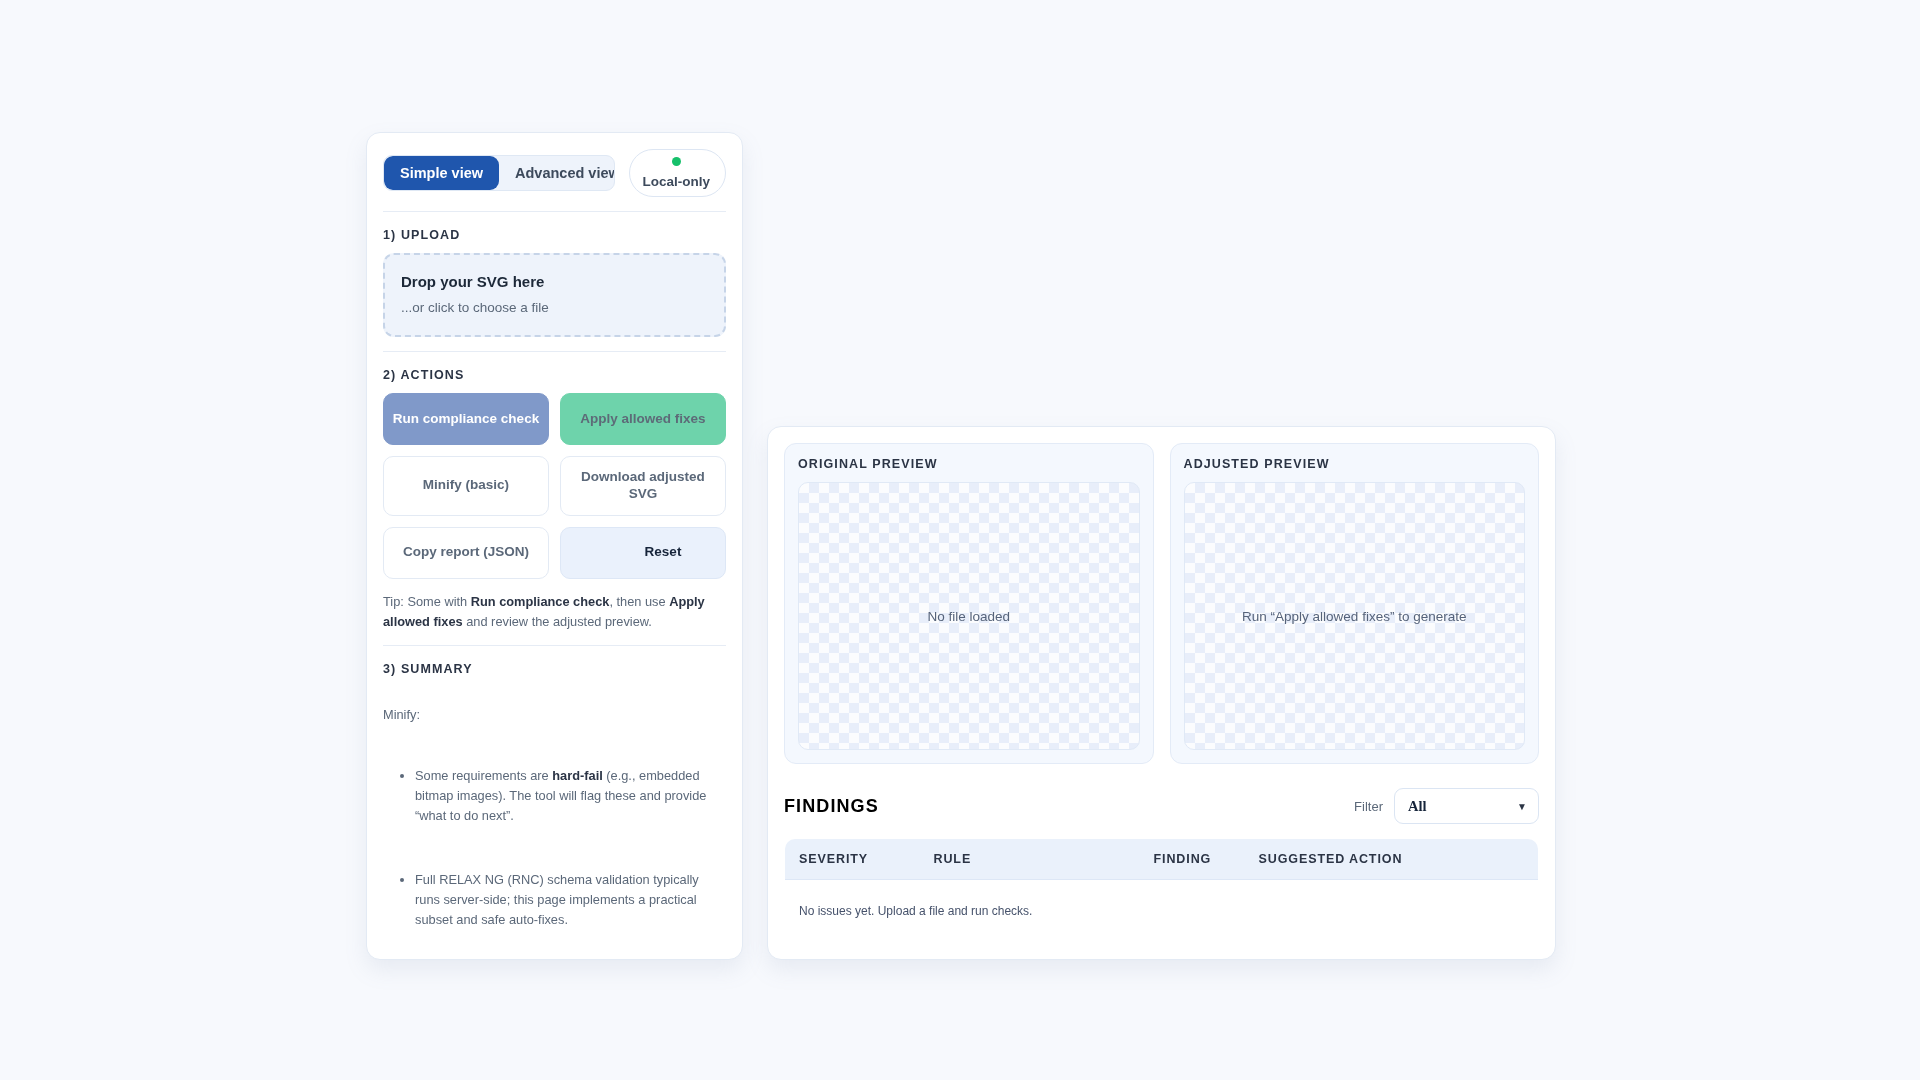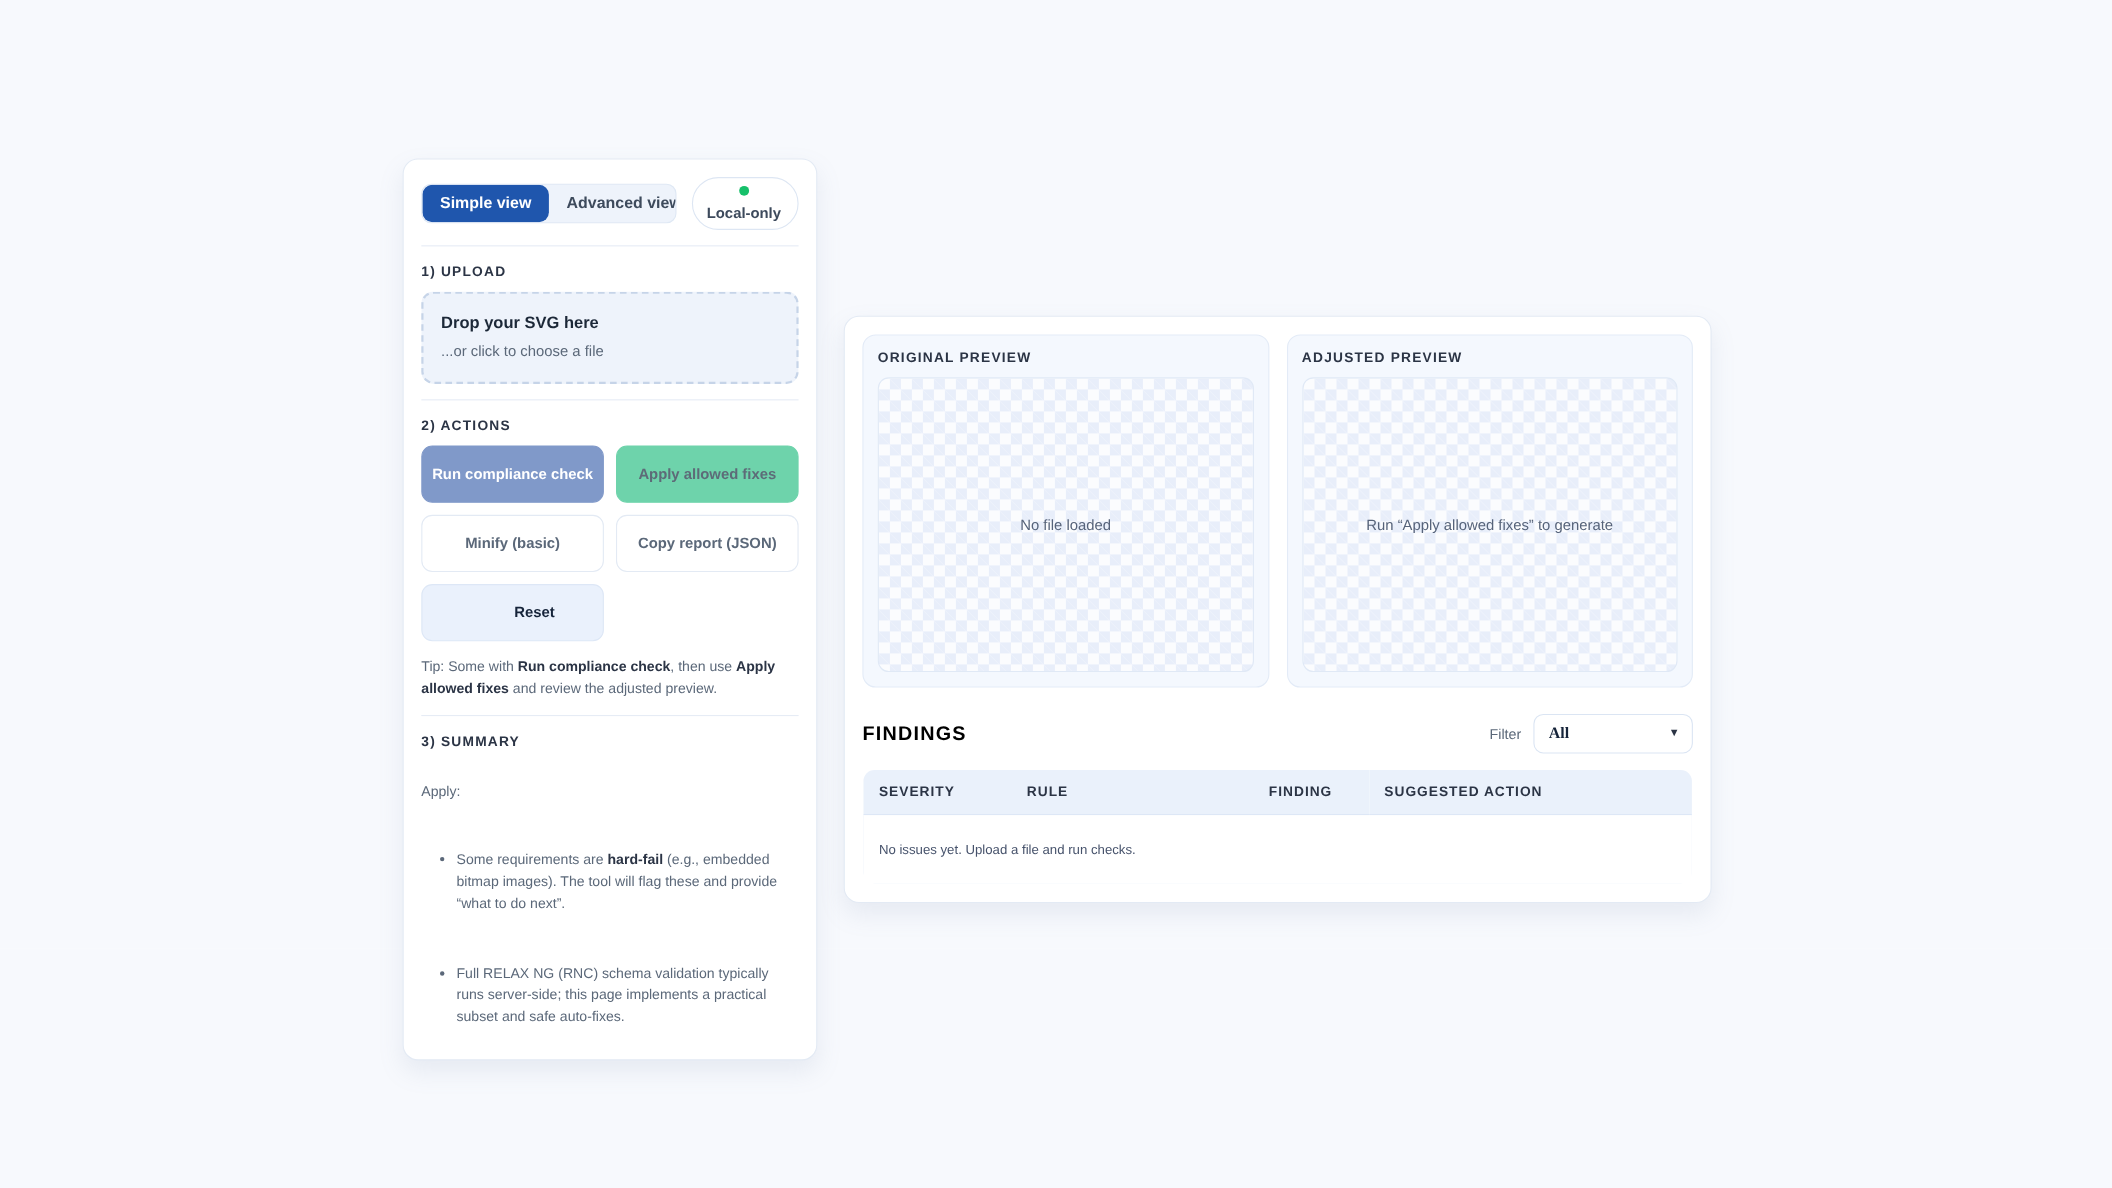--- a/index.html
+++ b/index.html
@@ -34,24 +34,24 @@
     position: absolute;
     left: 0; top: 862px;
     width: 1920px;
     height: 218px;
     background: #f7f9fd;
   }
 
   .app-layout {
     position: absolute;
     left: 366px;
-    top: 144px;
+    top: 132px;
     width: 1190px;
     display: flex;
-    align-items: center;
+    align-items: flex-end;
     gap: 24px;
   }
 
   
   .left-panel {
     width: 377px;
     background: #ffffff;
     border: 1px solid #e3eaf4;
     border-radius: 14px;
     padding: 16px 16px 18px 16px;
@@ -365,35 +365,36 @@
       </div>
 
       <div class="divider"></div>
 
       <div class="section-heading">2) ACTIONS</div>
 
       <div class="action-grid">
         <button class="act-btn primary">Run compliance check</button>
         <button class="act-btn success">Apply allowed fixes</button>
         <button class="act-btn">Minify (basic)</button>
+        <button class="act-btn">Download adjusted SVG</button>
         <button class="act-btn">Copy report (JSON)</button>
         <button class="act-btn soft">Reset</button>
       </div>
 
       <div class="tip-text">
         <span>Tip: Some with </span><b>Run compliance check</b><span>, then use </span><b>Apply allowed fixes</b><span> and review the adjusted preview.</span>
       </div>
 
       <div class="divider"></div>
 
       <div class="section-heading">3) SUMMARY</div>
 
       <div style="height:20px"></div>
 
-      <div class="notes-label">Apply:</div>
+      <div class="notes-label">Minify:</div>
 
       <ul class="notes-list">
         <li>
           <span>Some requirements are </span><b>hard-fail</b><span> (e.g., embedded bitmap images). The tool will flag these and provide “what to do next”.</span>
         </li>
         <li>
           <span>Full RELAX NG (RNC) schema validation typically runs server-side; this page implements a practical subset and safe auto-fixes.</span>
         </li>
       </ul>
 

